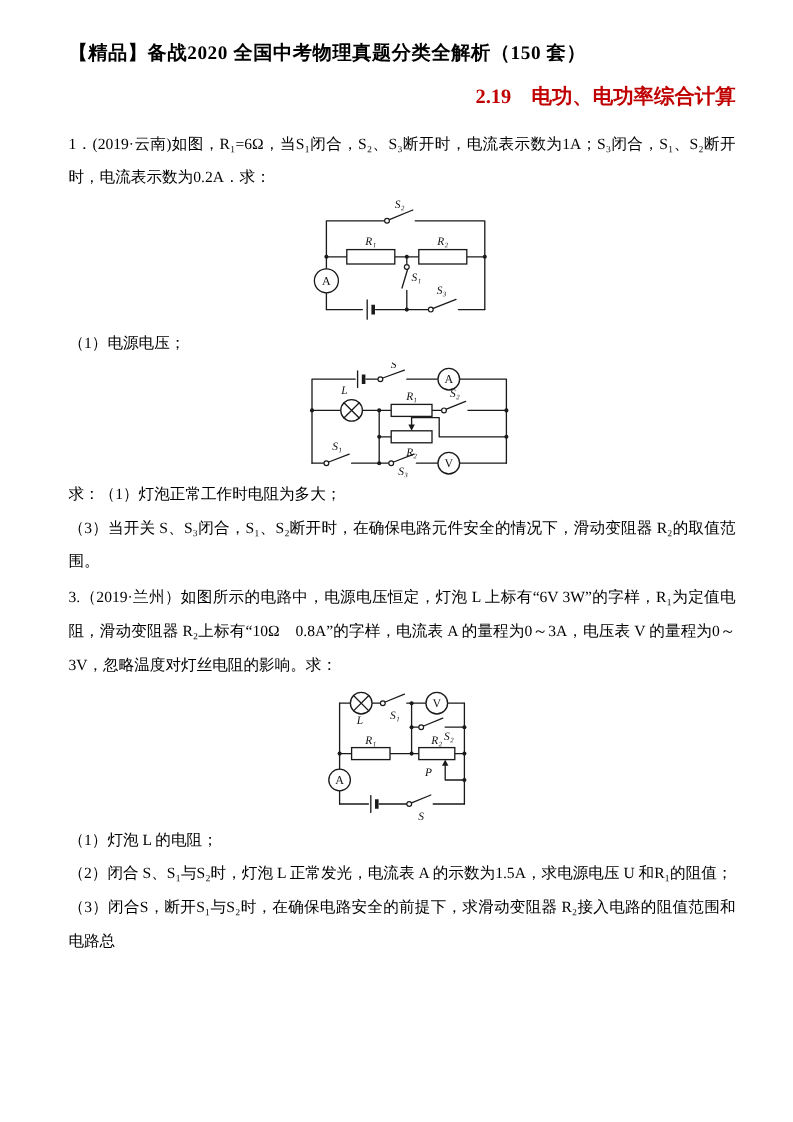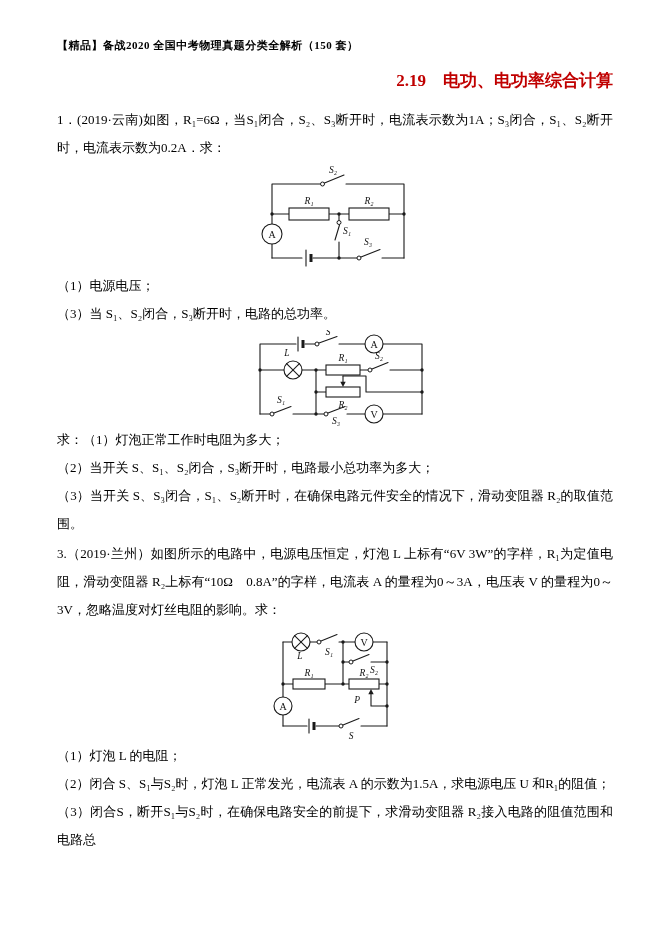--- a/index.html
+++ b/index.html
@@ -1,19 +1,19 @@
 <!DOCTYPE html>
 <html><head>
 <meta charset="utf-8">
 <style>
   html,body{margin:0;padding:0;background:#ffffff;}
   body{width:661px;height:935px;overflow:hidden;
        font-family:"Liberation Serif","DejaVu Serif",serif;color:#000;}
   .page{padding:38px 48px 0 57px;}
-  .doc-header{font-size:11px;font-weight:bold;line-height:14px;letter-spacing:.5px;}
+  .doc-header{font-size:16px;font-weight:bold;line-height:14px;letter-spacing:.5px;}
   .doc-title{margin:18px 0 0 0;text-align:right;font-size:17px;font-weight:bold;
              color:#c00000;line-height:22px;}
   p{margin:0;font-size:13px;line-height:28px;text-align:justify;}
   .q-body{margin-top:14px;}
   .fig{margin:2px 0 0 0;}
   .fig1{margin-left:197px;}
   .fig2{margin-left:191px;}
   .fig3{margin-left:212px;}
   svg{display:block;}
   .w{stroke:#1a1a1a;stroke-width:1.1;fill:none;stroke-linecap:round;}
@@ -78,21 +78,20 @@
       <text class="lbl mid" x="114" y="81">S₃</text>
 
       <circle class="dot" cx="18" cy="50" r="1.7"></circle>
         <circle class="dot" cx="85" cy="50" r="1.7"></circle>
       <circle class="dot" cx="150" cy="50" r="1.7"></circle>
         <circle class="dot" cx="85" cy="94" r="1.7"></circle>
     </svg>
   </div>
 
   <p>（1）电源电压；</p>
-  <p>（3）当 S₁、S₂闭合，S₃断开时，电路的总功率。</p>
 
 
   <div class="fig fig2">
     <svg width="185" height="96" viewBox="0 0 185 96">
 
       <path class="w" d="M12,14 H48 M57,14 H67 M91,14 H117 M135,14 H174 M12,14 V84 M174,14 V84"></path>
       <g>
         <line class="w" x1="50" y1="7" x2="50" y2="21"></line>
         <line class="thick" x1="55" y1="10" x2="55" y2="18"></line>
       </g>
@@ -150,21 +149,20 @@
       <circle class="dot" cx="68" cy="40" r="1.7"></circle>
         <circle class="dot" cx="68" cy="62" r="1.7"></circle>
       <circle class="dot" cx="68" cy="84" r="1.7"></circle>
         <circle class="dot" cx="174" cy="40" r="1.7"></circle>
       <circle class="dot" cx="174" cy="62" r="1.7"></circle>
         <circle class="dot" cx="12" cy="40" r="1.7"></circle>
     </svg>
   </div>
 
   <p>求：（1）灯泡正常工作时电阻为多大；</p>
-  <p>（2）当开关 S、S₁、S₂闭合，S₃断开时，电路最小总功率为多大；</p>
   <p>（3）当开关 S、S₃闭合，S₁、S₂断开时，在确保电路元件安全的情况下，滑动变阻器 R₂的取值范围。</p>
 
   <p class="q-body" style="margin-top:2px">3.（2019·兰州）如图所示的电路中，电源电压恒定，灯泡 L 上标有“6V 3W”的字样，R₁为定值电阻，滑动变阻器 R₂上标有“10Ω　0.8A”的字样，电流表 A 的量程为0～3A，电压表 V 的量程为0～3V，忽略温度对灯丝电阻的影响。求：</p>
 
   <div class="fig fig3">
     <svg width="130" height="116" viewBox="0 0 130 116">
 
       <path class="w" d="M14,16 H23 M41,16 H48 M70,16 H86 M104,16 H118"></path>
       <g>
         <circle class="box" cx="32" cy="16" r="9"></circle>

